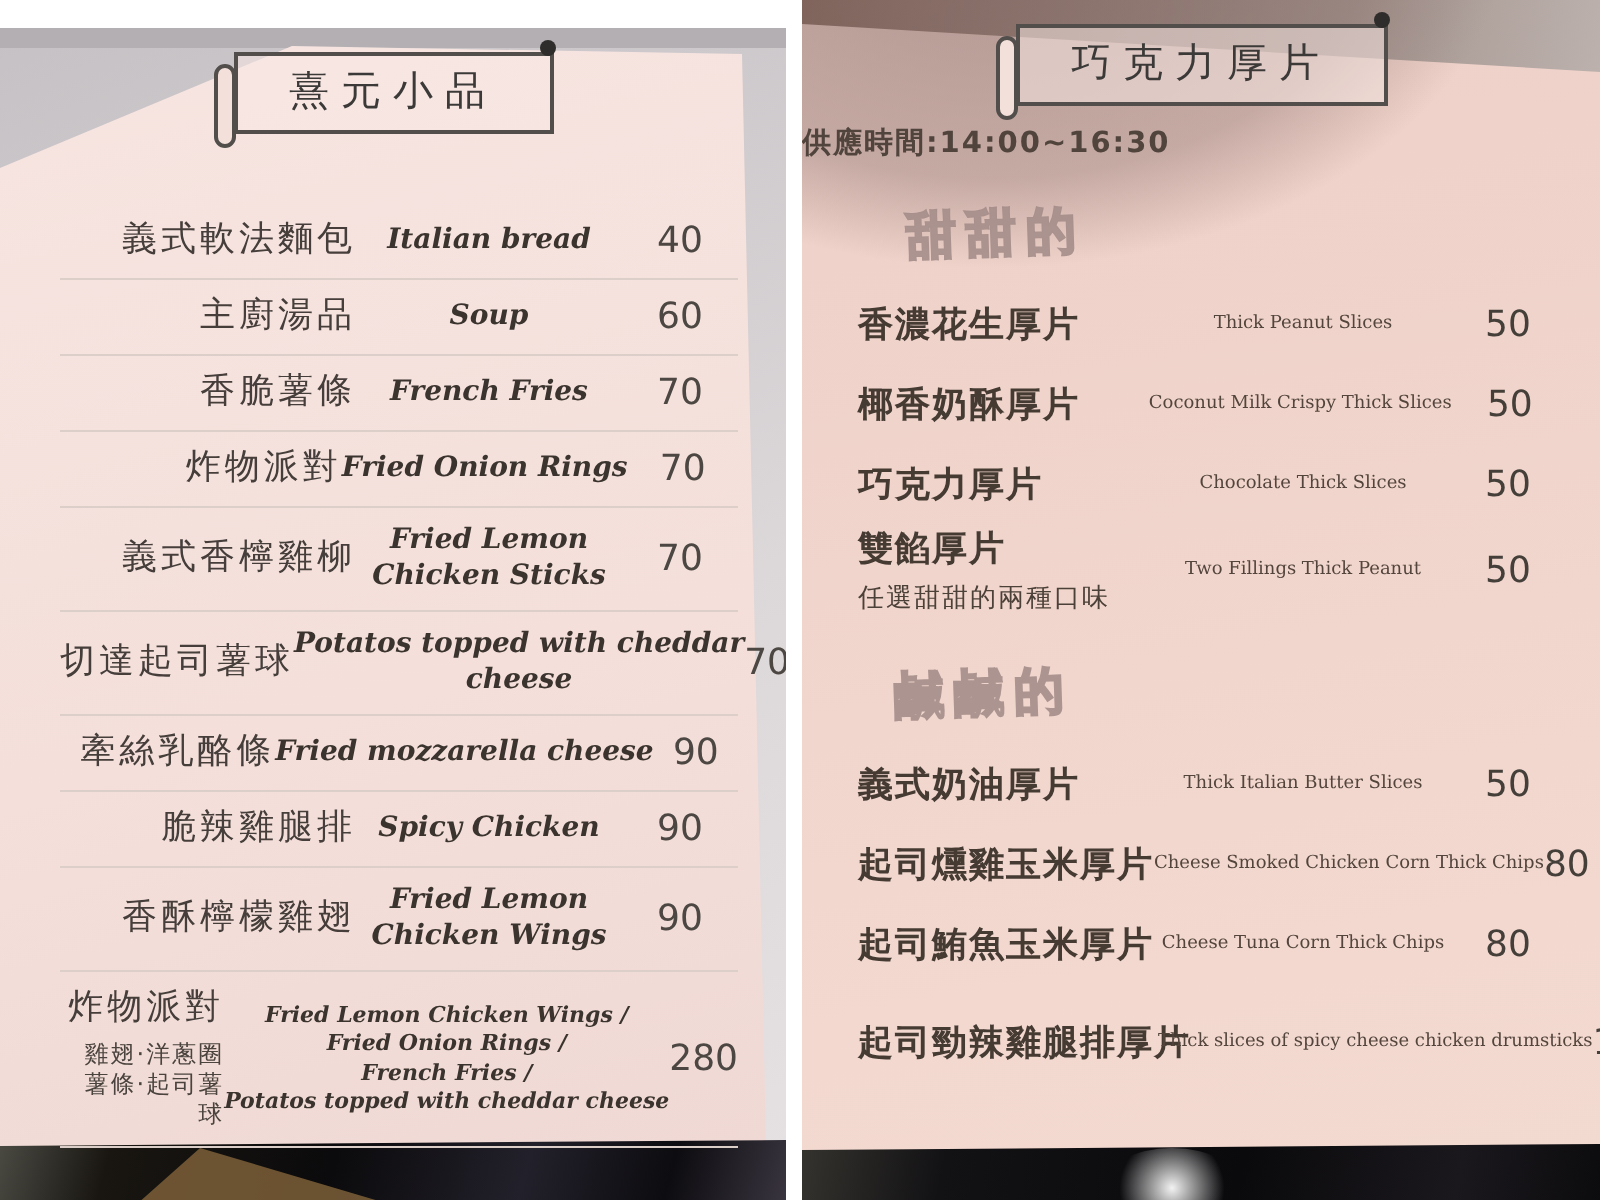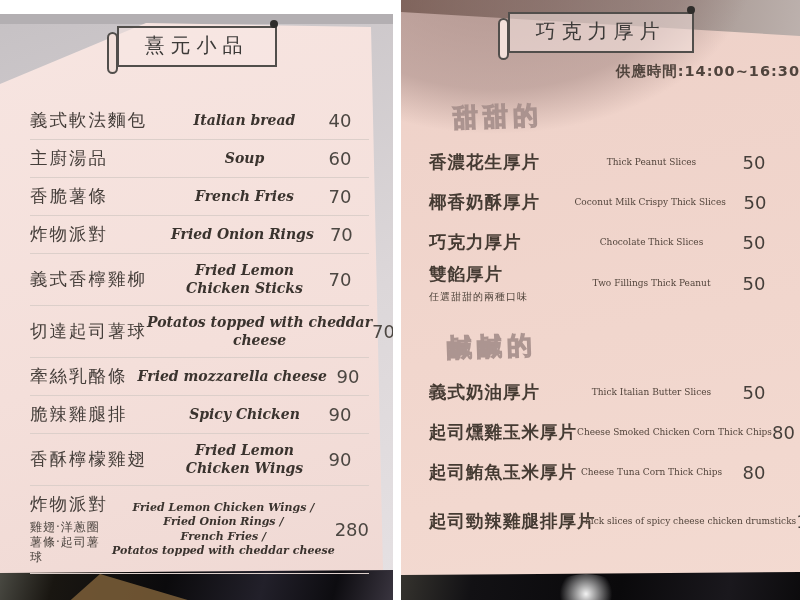--- a/index.html
+++ b/index.html
@@ -20,21 +20,21 @@
   .banner-wrap{position:absolute;left:0;right:0;top:12px;text-align:center;z-index:3;}
   .scroll{position:relative;display:inline-block;border:2px solid #514e4b;
      padding:4px 26px 6px;background:rgba(247,231,227,.55);}
   .scroll .roll{position:absolute;left:-12px;top:4px;bottom:-9px;width:11px;
      border:2px solid #514e4b;border-radius:6px;background:#f3e0da;box-sizing:border-box;}
   .scroll .curl-dot{position:absolute;right:-3px;top:-8px;width:8px;height:8px;
      background:#2f2d2b;border-radius:50%;}
   .menu-title{font-size:20px;letter-spacing:6px;color:#3c3a38;font-weight:500;}
   .l-rows{position:absolute;left:30px;right:24px;top:88px;z-index:2;}
   .l-row{display:flex;align-items:center;border-bottom:1px solid #dccfca;padding:8px 0;}
-  .l-zh-wrap{width:148px;text-align:left;}
+  .l-zh-wrap{width:148px;text-align:right;}
   .l-zh{font-size:17.5px;line-height:1.2;letter-spacing:2px;color:#453e3a;white-space:nowrap;}
   .l-zh-sub{font-size:12px;line-height:1.25;letter-spacing:1px;color:#4a433e;
      margin-top:5px;white-space:pre-line;}
   .l-zh-sub:empty{display:none;margin:0;}
   .l-en{flex:1;text-align:center;font-family:"DejaVu Serif","Liberation Serif",serif;
      font-style:italic;font-weight:bold;font-size:14px;line-height:1.25;
      color:#3a332e;white-space:pre;}
   .l-row.big .l-en{font-size:11px;line-height:1.3;}
   .l-price{width:58px;text-align:center;font-size:18px;color:#4c4742;}
   
@@ -43,35 +43,35 @@
      clip-path:polygon(0 12px,399px 36px,399px 600px,0 600px);
      background:linear-gradient(170deg,#eed1c8,#f1d6cd 55%,#f3dad1);}
   .r-shadow{position:absolute;inset:0;pointer-events:none;
      background:radial-gradient(ellipse 350px 235px at 95px -40px,
        rgba(139,112,109,.62),rgba(139,112,109,.42) 55%,rgba(139,112,109,0) 74%);}
   .r-dark{position:absolute;left:0;bottom:0;width:399px;height:28px;
      clip-path:polygon(0 3px,399px 0,399px 28px,0 28px);
      background:linear-gradient(100deg,#35332e 0%,#121114 18%,#0a090b 55%,#1a181d 82%,#0c0b0d 100%);}
   .r-glow{position:absolute;left:150px;bottom:-14px;width:70px;height:40px;border-radius:50%;
      background:radial-gradient(circle,rgba(255,255,255,.95),rgba(255,255,255,0) 65%);}
-  .r-subtitle{position:absolute;left:0;right:0;top:62px;text-align:right;z-index:3;
-     font-size:14.5px;font-weight:bold;letter-spacing:1px;color:#50443d;padding-left:39px;}
+  .r-subtitle{position:absolute;left:0;right:0;top:62px;text-align:left;z-index:3;
+     font-size:14.5px;font-weight:bold;letter-spacing:1px;color:#50443d;}
   .bubble{position:absolute;z-index:2;font-size:25px;font-weight:bold;letter-spacing:5px;
      color:rgba(244,226,222,.38);-webkit-text-stroke:1.2px rgba(160,136,133,.85);
      transform:rotate(-2deg);}
   .bubble-sweet{left:52px;top:100px;}
   .bubble-savory{left:46px;top:330px;}
   .r-rows{position:absolute;left:28px;right:16px;z-index:2;}
   .r-rows-sweet{top:142px;}
   .r-rows-savory{top:372px;}
   .r-row{display:flex;align-items:center;min-height:40px;}
   .r-row.last{margin-top:6px;min-height:46px;}
   .r-zh-wrap{width:150px;}
   .r-zh{font-size:17.5px;letter-spacing:1px;color:#453b33;font-weight:600;white-space:nowrap;}
-  .r-zh-sub{font-size:10px;letter-spacing:1px;color:#4c4138;margin-top:4px;white-space:nowrap;}
+  .r-zh-sub{font-size:13px;letter-spacing:1px;color:#4c4138;margin-top:4px;white-space:nowrap;}
   .r-zh-sub:empty{display:none;margin:0;}
   .r-en{flex:1;text-align:center;font-family:"DejaVu Serif","Liberation Serif",serif;
      font-size:9px;color:#53453c;white-space:nowrap;}
   .r-price{width:60px;text-align:center;font-size:18px;color:#453f3a;}
 </style>
 </head>
 <body>
 
 <div id="stage">
 

